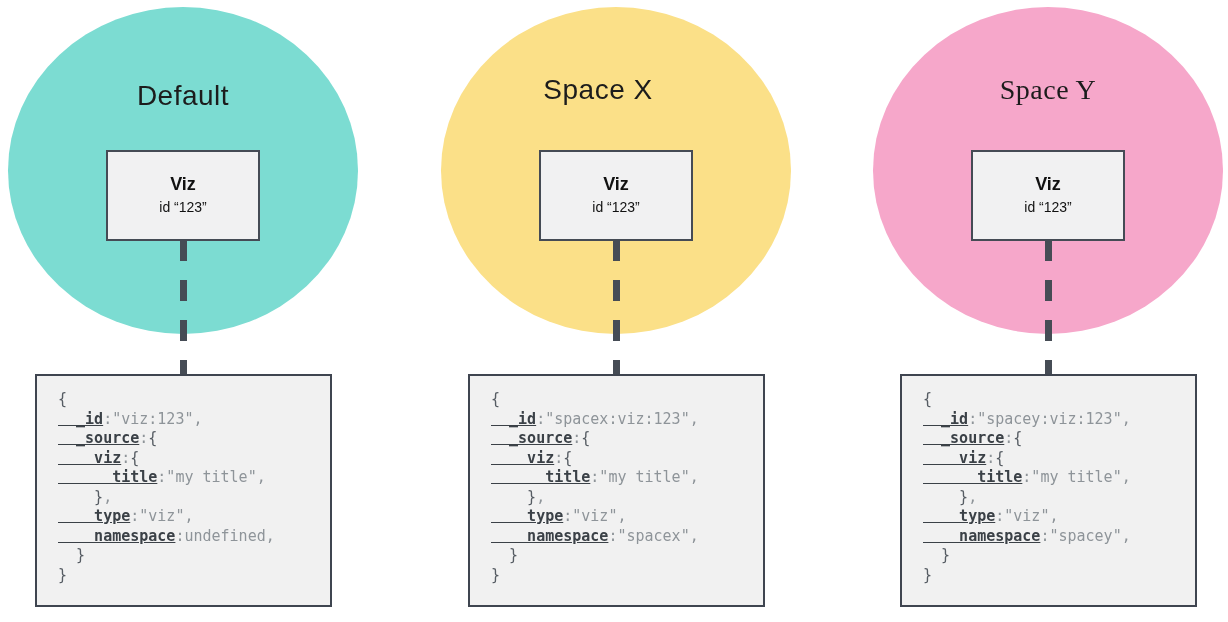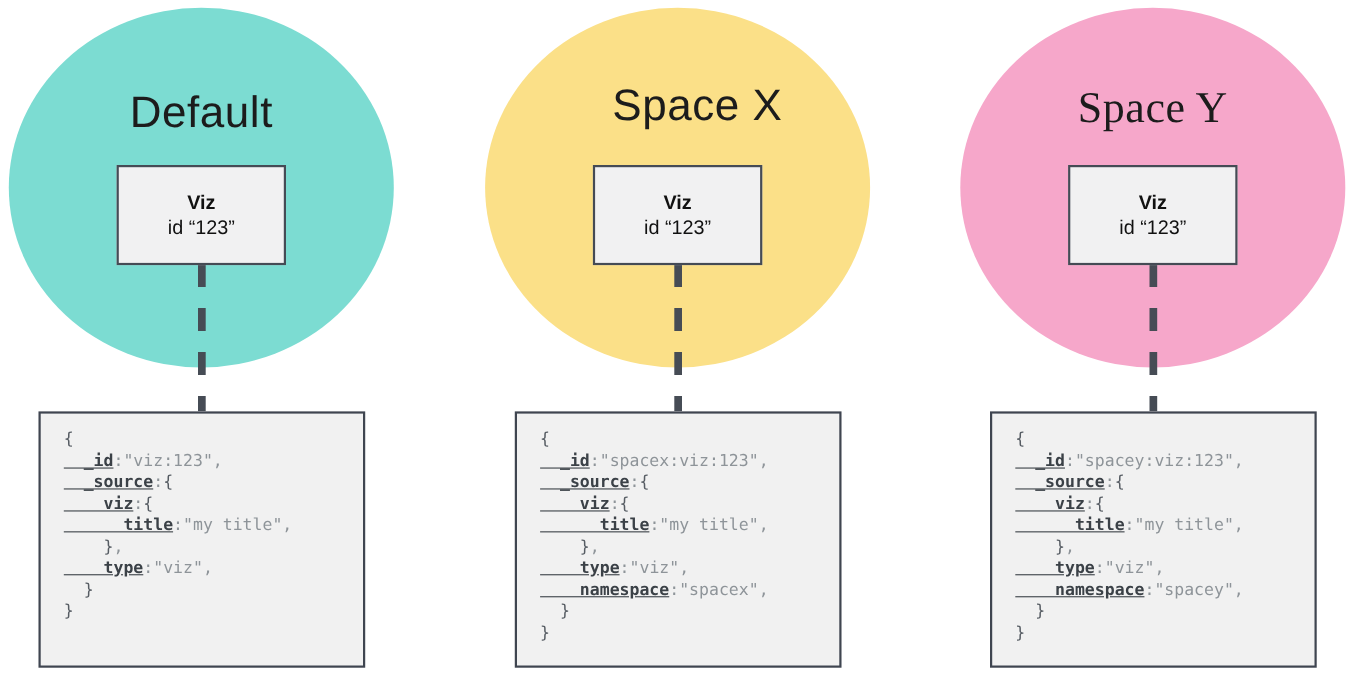--- a/index.html
+++ b/index.html
@@ -24,27 +24,27 @@
   }
   .col-0 .space-circle { left: 8px; }
   .col-1 .space-circle { left: 441px; }
   .col-2 .space-circle { left: 873px; }
 
   .circle-title {
     position: absolute;
     top: 74px;
     width: 350px;
     text-align: center;
-    font-size: 40px;
+    font-size: 28px;
     font-weight: 400;
     color: #1c1c1c;
     letter-spacing: 0.5px;
   }
   .col-0 .circle-title { left: 8px; top: 80px; }
-  .col-1 .circle-title { left: 459px; }
+  .col-1 .circle-title { left: 423px; }
   .col-2 .circle-title { left: 873px; font-family: Liberation Serif, serif; }
 
   .viz-node {
     position: absolute;
     top: 150px;
     width: 154px;
     height: 91px;
     box-sizing: border-box;
     background: #f1f1f2;
     border: 2.5px solid #454b55;
@@ -58,21 +58,21 @@
   .col-1 .viz-node { left: 539px; }
   .col-2 .viz-node { left: 971px; }
 
   .viz-title {
     font-size: 18px;
     font-weight: 700;
     color: #111111;
     line-height: 23px;
   }
   .viz-id {
-    font-size: 18px;
+    font-size: 14px;
     font-weight: 400;
     color: #111111;
     line-height: 23px;
   }
 
   .dashed-connector {
     position: absolute;
     top: 240px;
     width: 7px;
     height: 134px;
@@ -124,20 +124,21 @@
       <div class="viz-id">id “123”</div>
     </div>
     <div class="code-box">
         <div class="code-line"><span class="seg-p">{</span></div>
         <div class="code-line"><span class="seg-k">  _id</span><span class="seg-v">:"viz:123",</span></div>
         <div class="code-line"><span class="seg-k">  _source</span><span class="seg-v">:</span><span class="seg-p">{</span></div>
         <div class="code-line"><span class="seg-k">    viz</span><span class="seg-v">:</span><span class="seg-p">{</span></div>
         <div class="code-line"><span class="seg-k">      title</span><span class="seg-v">:"my title",</span></div>
         <div class="code-line"><span class="seg-p">    }</span><span class="seg-v">,</span></div>
         <div class="code-line"><span class="seg-k">    type</span><span class="seg-v">:"viz",</span></div>
+        <div class="code-line"><span class="seg-k">    namespace</span><span class="seg-v">:undefined,</span></div>
         <div class="code-line"><span class="seg-p">  }</span></div>
         <div class="code-line"><span class="seg-p">}</span></div>
       </div>
   </div>
 
   <div class="col col-1">
     <div class="space-circle" style="background: rgb(251, 224, 136);"></div>
     <div class="circle-title">Space X</div>
     <div class="dashed-connector"></div>
     <div class="viz-node">

